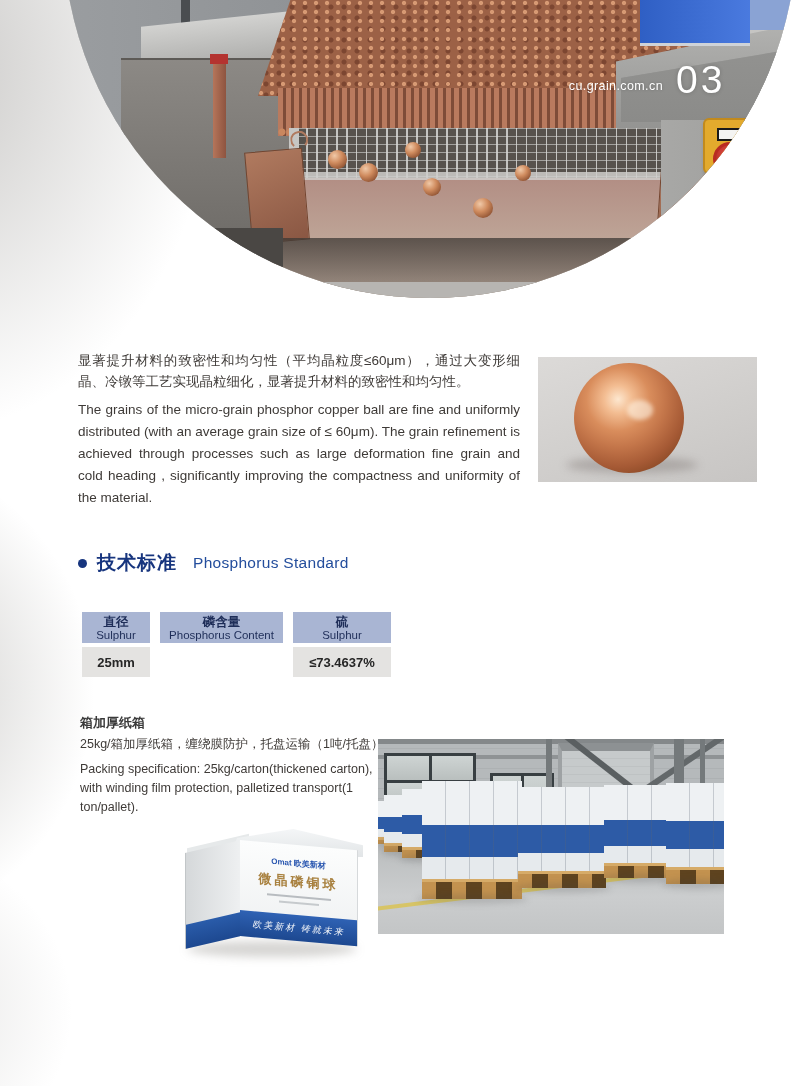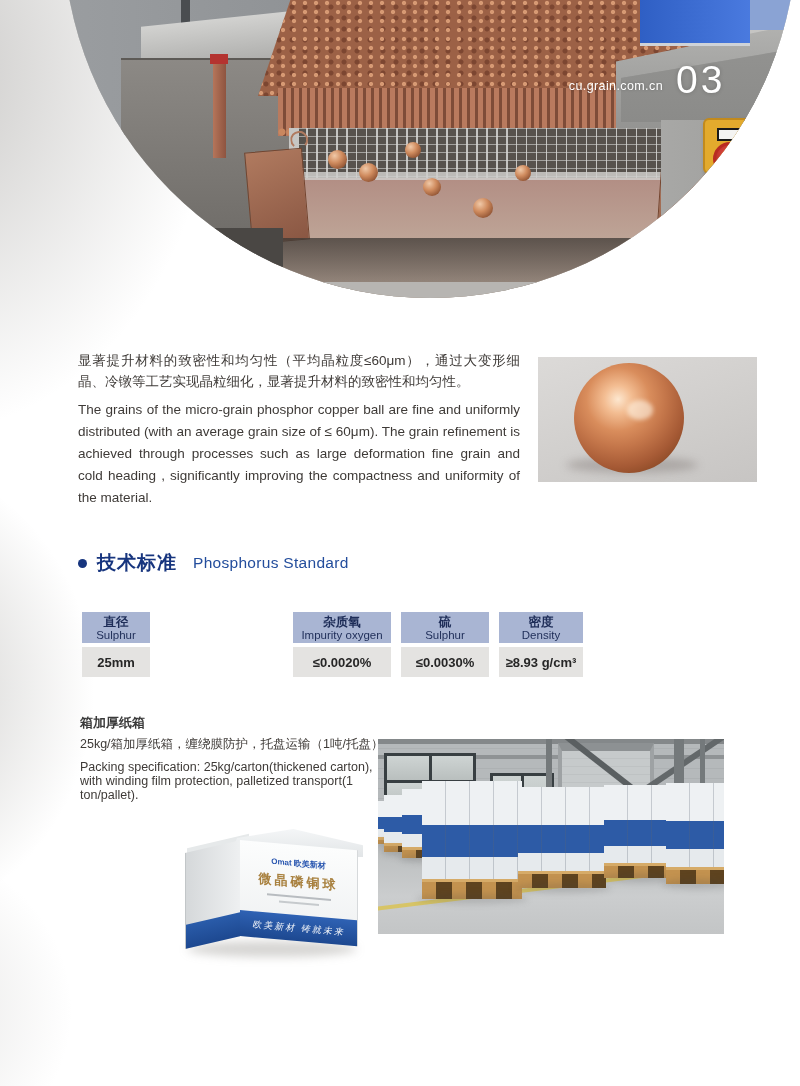--- a/index.html
+++ b/index.html
@@ -120,21 +120,21 @@
   .ts-head { height:31px; background:#a9b5d3; display:flex; flex-direction:column;
           align-items:center; justify-content:center; padding-top:1px; }
   .ts-head .zh { font-size:12.5px; font-weight:bold; color:#1e2d58; line-height:14px; }
   .ts-head .en { font-size:11.5px; color:#1e2d58; line-height:13px; }
   .ts-val { height:30px; margin-top:4px; background:#e4e3e1; display:flex; align-items:center;
           justify-content:center; font-size:13px; font-weight:600; color:#262626; }
 
   
   .pack-title { left:80px; top:714px; font-size:13px; font-weight:bold; color:#3a3a3a; }
   .pack-zh { left:80px; top:736px; font-size:12.5px; color:#3e3a37; font-weight:500; }
-  .pack-en { left:80px; top:760px; width:298px; font-size:12.5px; line-height:14px; color:#3e3a37; }
+  .pack-en { left:80px; top:760px; width:298px; font-size:12.5px; line-height:19px; color:#3e3a37; }
 
   
   .carton { left:185px; top:833px; width:178px; height:128px; }
   .carton-shadow { position:absolute; left:2px; top:108px; width:170px; height:16px; border-radius:50%;
           background:rgba(120,115,110,.3); filter:blur(5px); }
   .carton-lid { position:absolute; left:44px; top:-4px; width:134px; height:28px;
           clip-path:polygon(0 100%,6% 32%,48% 0,100% 58%,100% 100%);
           background:linear-gradient(180deg,#f4f6f7,#e2e5e7); }
   .carton-lid2 { position:absolute; left:2px; top:8px; width:62px; height:18px; transform:skewY(-13deg);
           background:#e6e9ea; }
@@ -256,41 +256,31 @@
 
   <div class="ts-table">
     <div class="ts-col">
       <div class="ts-head">
         <span class="zh">直径</span>
         <span class="en">Sulphur</span>
       </div>
       <div class="ts-val">25mm</div>
     </div>
     <div class="ts-col">
-    </div>
-    <div class="ts-col">
       <div class="ts-head">
-        <span class="zh">杂质氧</span>
-        <span class="en">Impurity oxygen</span>
-      </div>
-      <div class="ts-val">≤0.0020%</div>
+        <span class="zh">磷含量</span>
+        <span class="en">Phosphorus Content</span>
+      </div>
     </div>
     <div class="ts-col">
       <div class="ts-head">
         <span class="zh">硫</span>
         <span class="en">Sulphur</span>
       </div>
-      <div class="ts-val">≤0.0030%</div>
-    </div>
-    <div class="ts-col">
-      <div class="ts-head">
-        <span class="zh">密度</span>
-        <span class="en">Density</span>
-      </div>
-      <div class="ts-val">≥8.93 g/cm³</div>
+      <div class="ts-val">≤73.4637%</div>
     </div>
   </div>
 
   <div class="abs pack-title">箱加厚纸箱</div>
   <div class="abs pack-zh">25kg/箱加厚纸箱，缠绕膜防护，托盘运输（1吨/托盘）。</div>
   <div class="abs pack-en">Packing specification: 25kg/carton(thickened carton), with winding film protection, palletized transport(1 ton/pallet).</div>
 
   <div class="abs carton">
     <div class="carton-shadow"></div>
     <div class="carton-lid2"></div>

